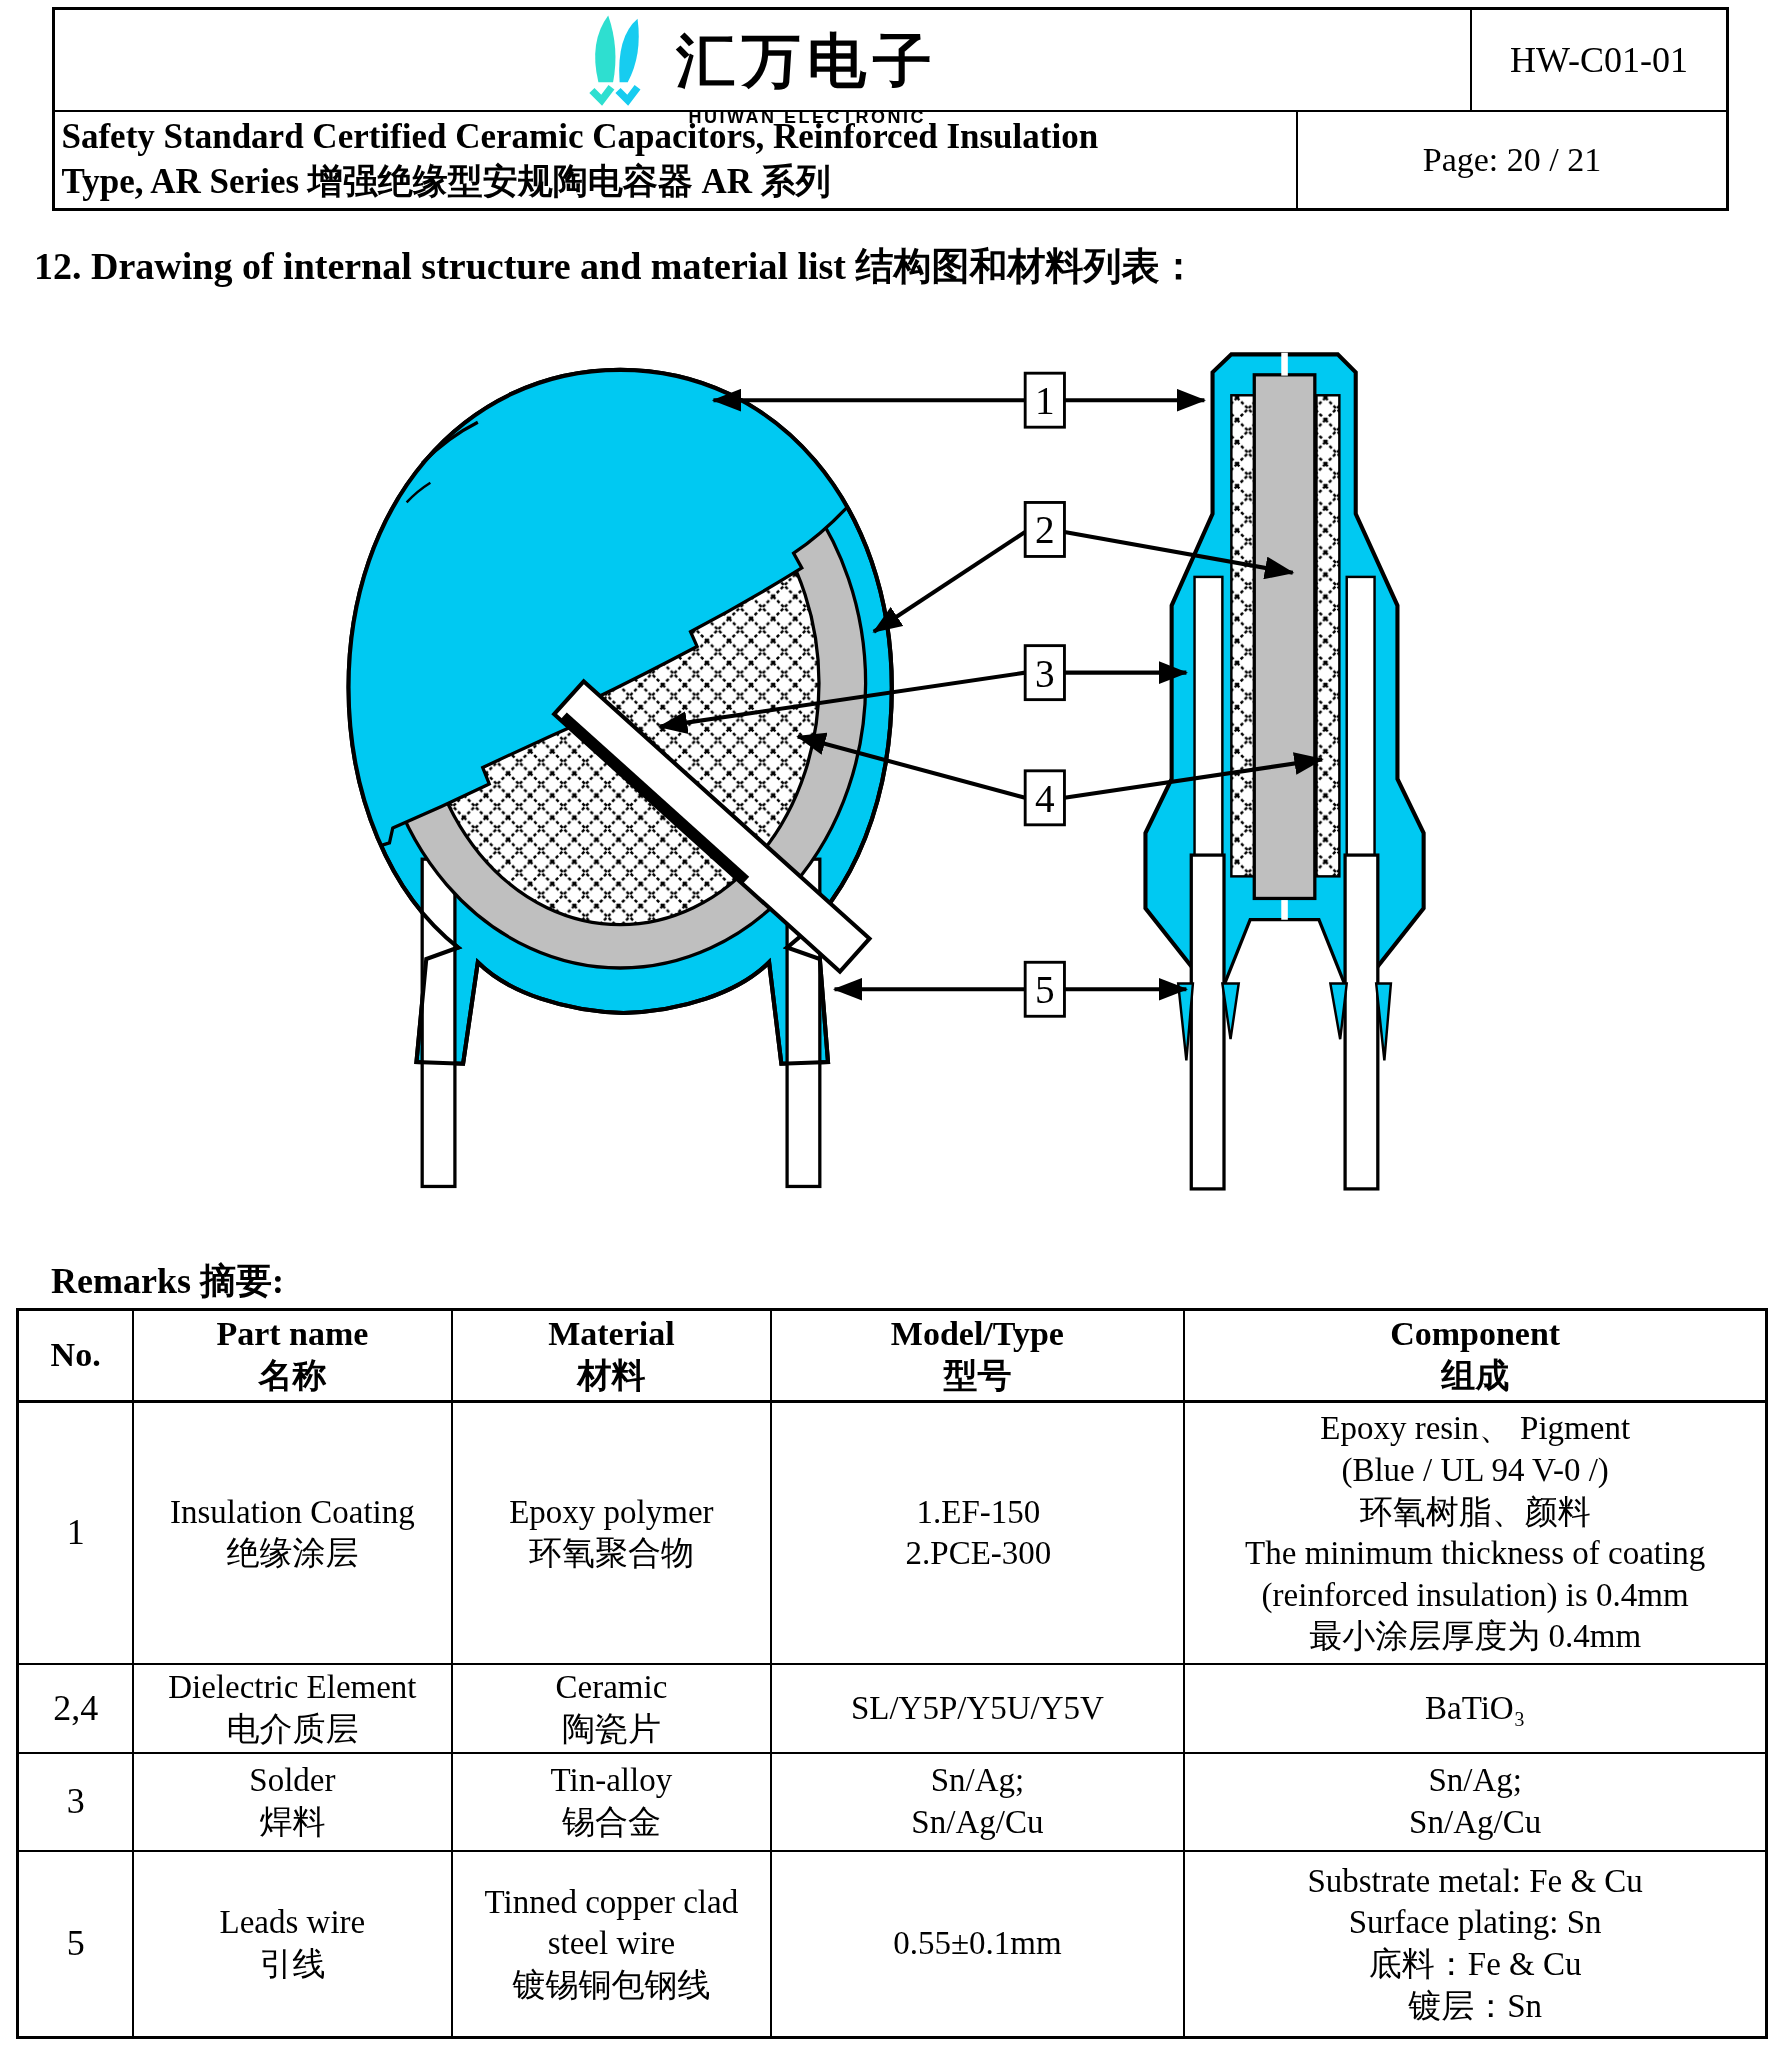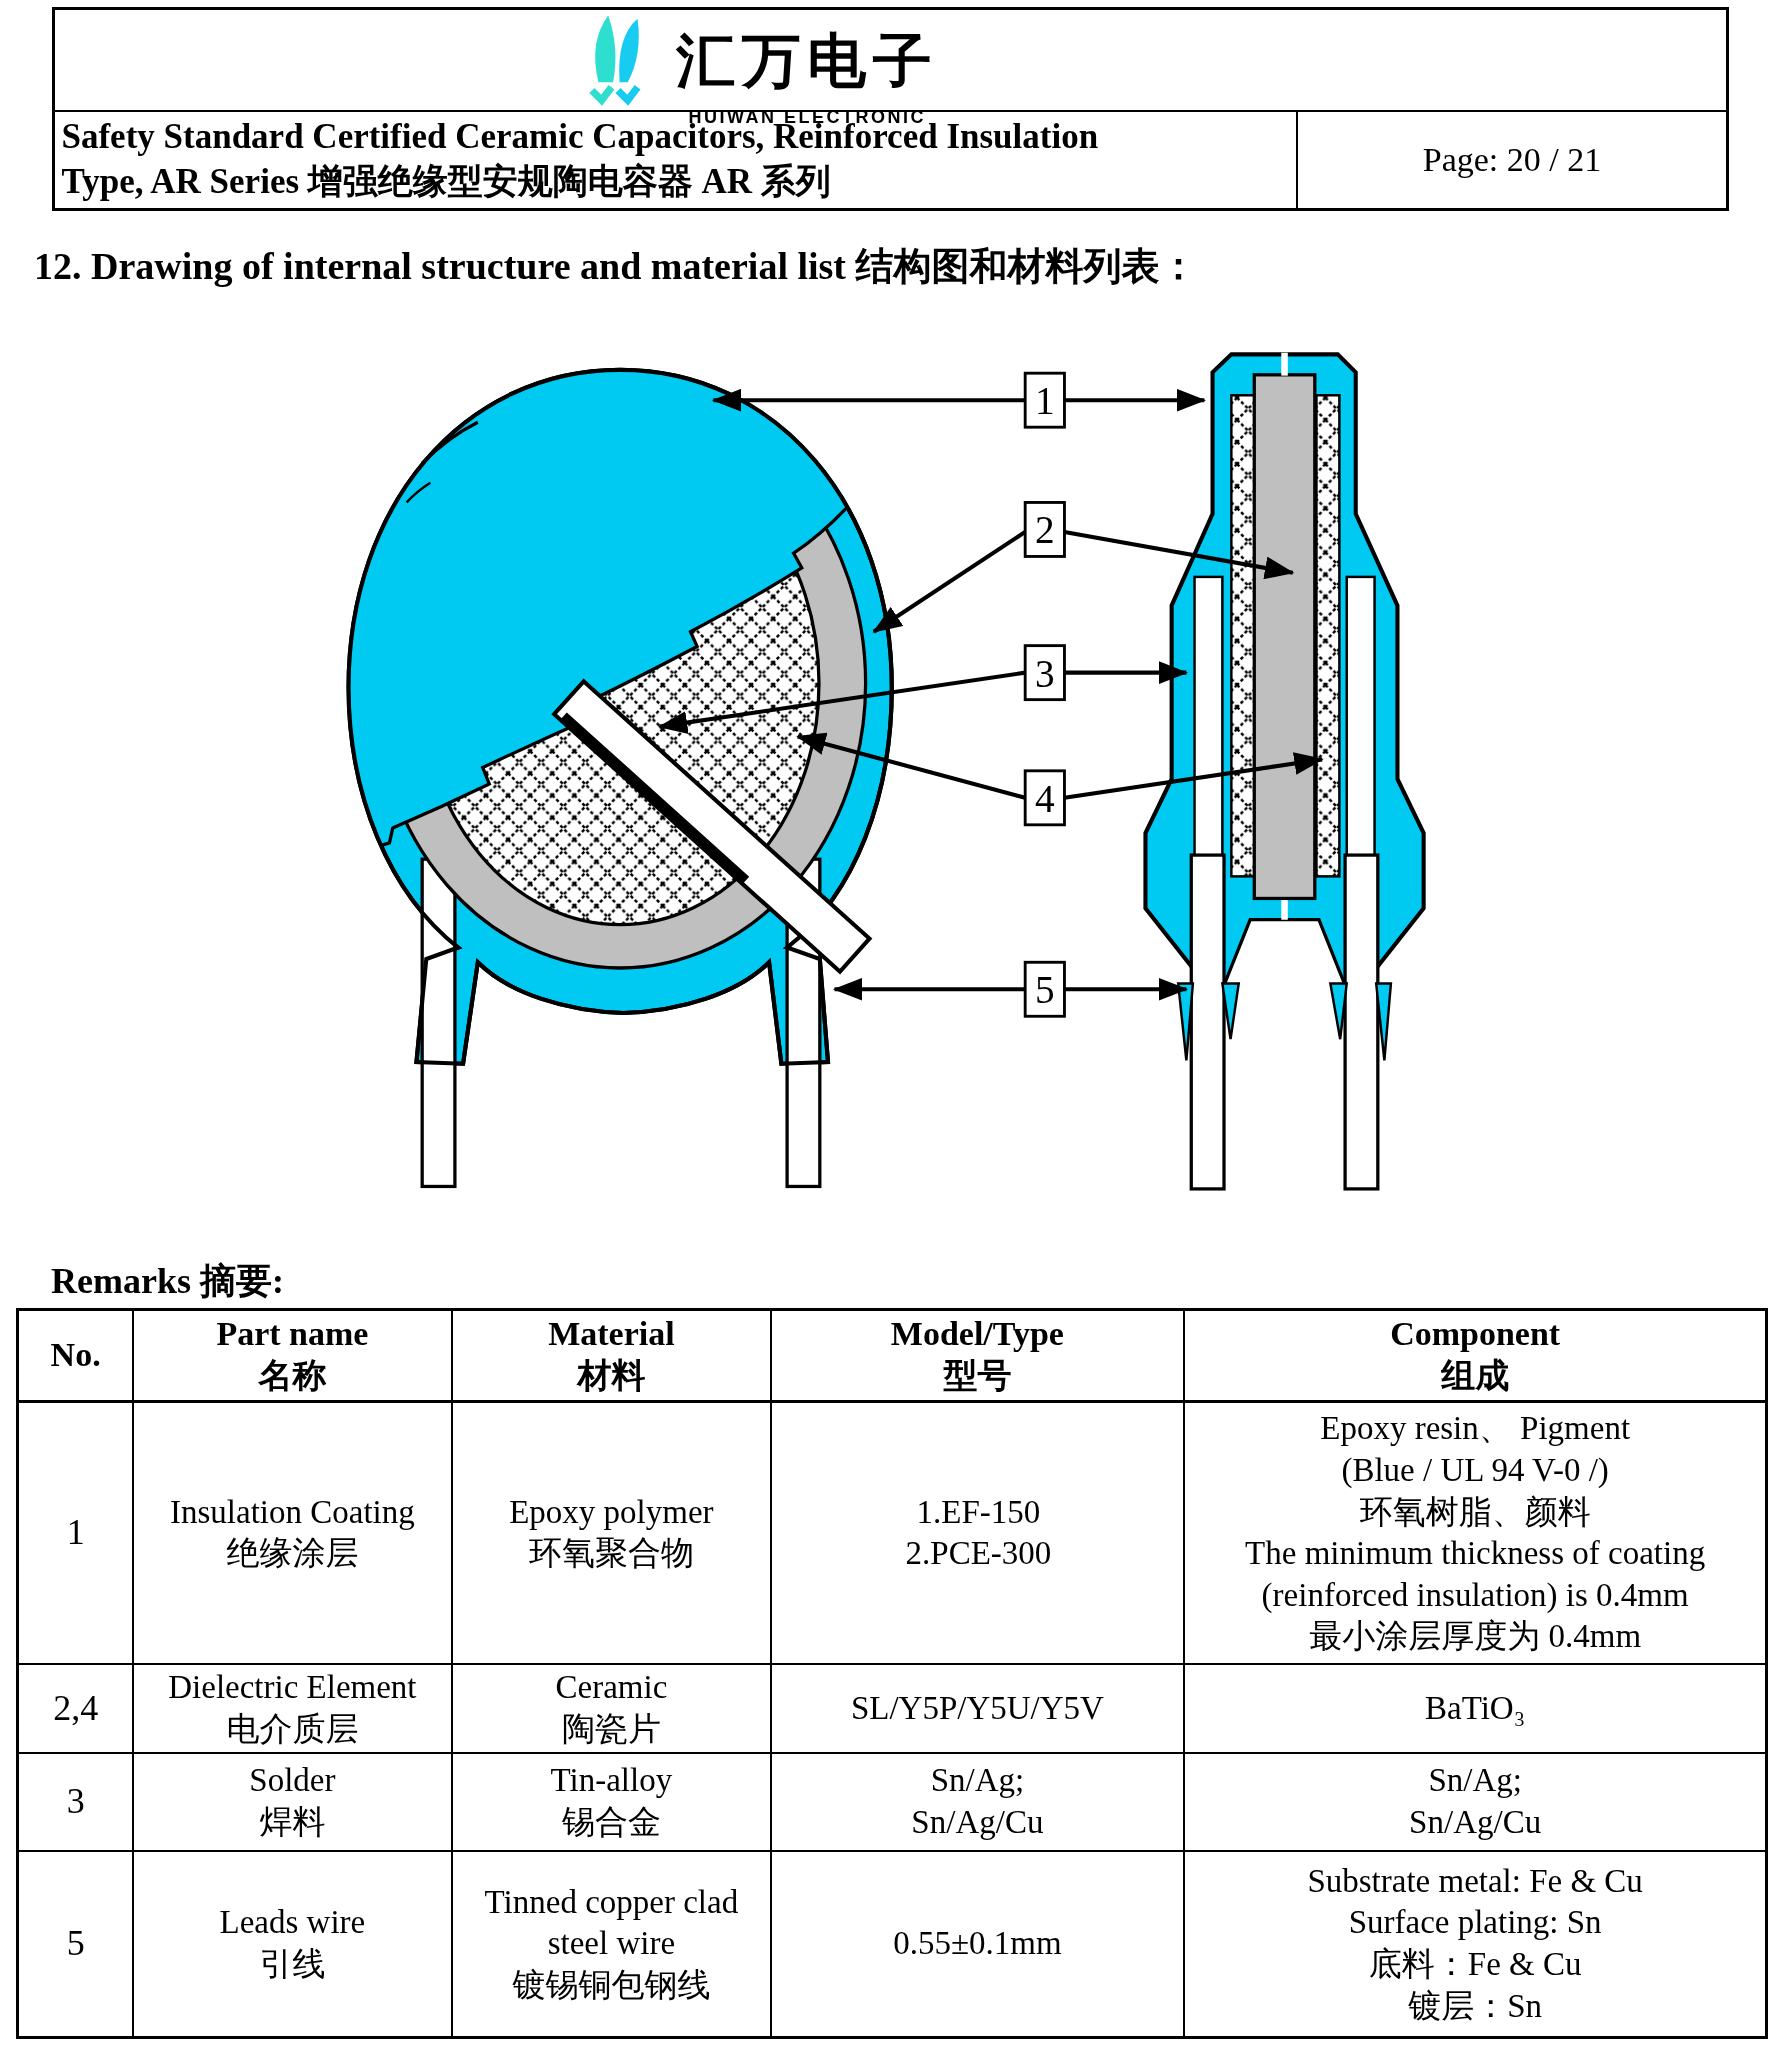--- a/index.html
+++ b/index.html
@@ -47,20 +47,21 @@
           <path d="M14 86 Q2 36 26 4 Q40 44 32 86 Z" fill="#2edfd0" stroke="none"></path>
           <path d="M40 86 Q36 30 62 8 Q68 52 50 86 Z" fill="#17ccf0" stroke="none"></path>
           <path d="M6 96 L18 108 L30 92" fill="none" stroke="#2edfd0" stroke-width="9"></path>
           <path d="M38 96 L50 108 L62 92" fill="none" stroke="#17ccf0" stroke-width="9"></path>
         </svg>
         <div class="brand">
           <div class="brand-cn">汇万电子</div>
           <div class="brand-en">HUIWAN ELECTRONIC</div>
         </div>
       </div>
+      <div class="hdr-docno">HW-C01-01</div>
     </div>
     <div class="hdr-row2">
       <div class="hdr-title">Safety Standard Certified Ceramic Capacitors, Reinforced Insulation
 Type, AR Series  增强绝缘型安规陶电容器  AR 系列</div>
       <div class="hdr-page">Page: 20  /  21</div>
     </div>
   </div>
 
   <div class="section-heading">12. Drawing of internal structure and material list 结构图和材料列表：</div>
 

